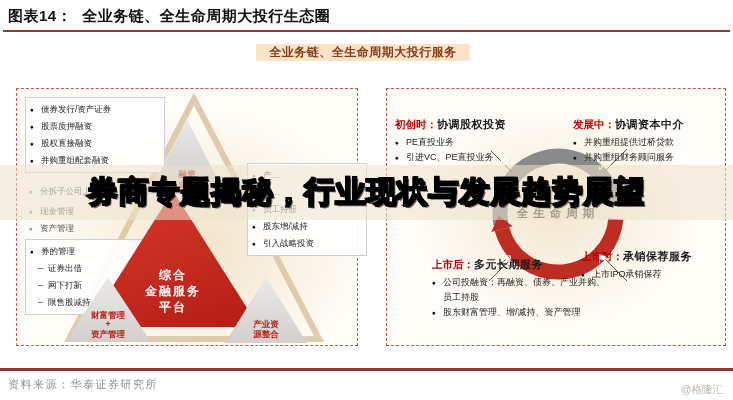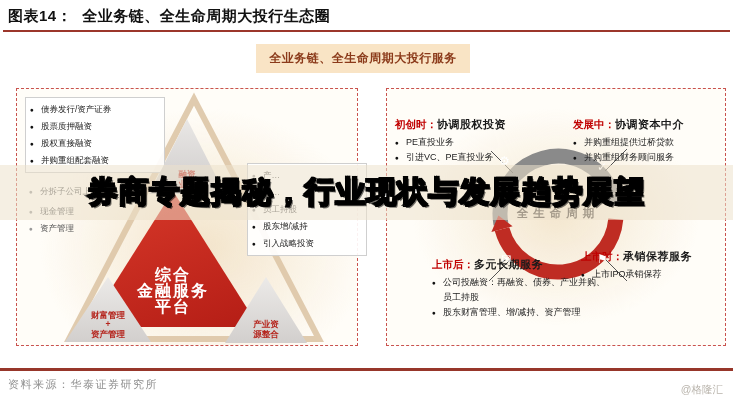--- a/index.html
+++ b/index.html
@@ -1,40 +1,40 @@
 <!DOCTYPE html>
 <html><head>
 <meta charset="utf-8">
 <style>
   html,body{margin:0;padding:0;background:#fff;}
   .page{position:relative;width:733px;height:400px;background:#fff;overflow:hidden;
         font-family:"Liberation Sans","DejaVu Sans",sans-serif;color:#111;}
   .fig-title{position:absolute;left:8px;top:7px;font-size:15px;font-weight:bold;letter-spacing:.5px;white-space:nowrap;}
   .fig-title .lbl{margin-right:10px;}
   .title-underline{position:absolute;left:3px;right:3px;top:30px;height:2px;background:#9c362b;}
-  .banner{position:absolute;left:256px;top:44px;width:214px;height:29px;background:#f9e4c5;
+  .banner{position:absolute;left:256px;top:44px;width:214px;height:17px;background:#f9e4c5;
           color:#8b3a1a;font-weight:bold;font-size:12px;display:flex;align-items:center;justify-content:center;
           letter-spacing:.5px;white-space:nowrap;}
   .panel{position:absolute;top:88px;height:256px;border:1px dashed #c9524e;}
   .panel.left{left:16px;width:340px;background:radial-gradient(ellipse at 55% 62%, #f3e4cb 0%, rgba(255,255,255,0) 62%),#fffdf8;}
   .panel.right{left:386px;width:338px;background:radial-gradient(ellipse at 50% 50%, #f4e7d0 0%, rgba(255,255,255,0) 60%),#fffdf8;}
   ul{list-style:none;margin:0;padding:0;}
   .list li{position:relative;padding-left:11px;font-size:8.5px;line-height:17px;color:#222;white-space:nowrap;overflow:hidden;}
   .list li::before{content:"●";position:absolute;left:0;top:0;font-size:6.5px;color:#111;}
   .list li.g::before{color:#9a9a9a;}
   .list li.g{color:#555;}
   .list li.dash{padding-left:18px;}
   .list li.dash::before{content:"–";font-size:9px;left:8px;color:#333;}
   .wbox{position:absolute;background:rgba(255,255,255,.92);border:1px solid #cfcfcf;padding:3px 4px;}
   .tri{position:absolute;display:flex;flex-direction:column;align-items:center;justify-content:flex-end;text-align:center;}
   .tri.shape{clip-path:polygon(50% 0,0 100%,100% 100%);}
   .tri-top{left:132px;top:30px;width:76px;height:70px;background:linear-gradient(#e9e7e5,#cfcccb);padding-bottom:5px;}
   .tri-top .tl{font-size:8.5px;font-weight:bold;color:#b5241c;line-height:10px;}
   .tri-red{left:70px;top:102px;width:172px;height:124px;background:linear-gradient(160deg,#d93a2b,#b41d15);padding-bottom:12px;}
-  .tri-red .tl{font-size:16px;font-weight:bold;color:#fff;letter-spacing:2px;line-height:16px;}
+  .tri-red .tl{font-size:12px;font-weight:bold;color:#fff;letter-spacing:2px;line-height:16px;}
   .tri-bl{left:48px;top:188px;width:86px;height:62px;background:linear-gradient(#eceae8,#d2cfcd);padding-bottom:3px;}
   .tri-br{left:208px;top:188px;width:82px;height:62px;background:linear-gradient(#eceae8,#d2cfcd);padding-bottom:4px;}
   .tri-bl .tl,.tri-br .tl{font-size:8.5px;font-weight:bold;color:#b5241c;line-height:9.5px;}
   .deco-svg,.cycle-svg{position:absolute;left:0;top:0;}
   .quad{position:absolute;font-size:9px;}
   .stage-line{white-space:nowrap;margin-bottom:3px;}
   .stage{color:#c00000;font-weight:bold;font-size:10.5px;}
   .qtitle{color:#1a1a1a;font-weight:bold;font-size:11px;letter-spacing:.5px;}
   .quad li{font-size:9px;line-height:15px;white-space:normal;overflow:visible;}
   .cycle-icon{position:absolute;color:#fff;font-size:12px;line-height:12px;z-index:5;}
@@ -77,20 +77,28 @@
 
     <ul class="list" style="position:absolute;left:12px;top:94px;">
       <li class="g">分拆子公司上市</li>
     </ul>
 
     <ul class="list" style="position:absolute;left:12px;top:114px;">
       <li class="g">现金管理</li>
       <li class="g">资产管理</li>
     </ul>
 
+    <div class="wbox" style="left:8px;top:150px;width:118px;">
+      <ul class="list">
+        <li>券的管理</li>
+        <li class="dash">证券出借</li>
+        <li class="dash">网下打新</li>
+        <li class="dash">限售股减持</li>
+      </ul>
+    </div>
 
     <div class="tri shape tri-top">
       <div class="tl">融资</div>
       <div class="tl">业务</div>
     </div>
     <div class="tri shape tri-red">
       <div class="tl">综合</div>
       <div class="tl">金融服务</div>
       <div class="tl">平台</div>
     </div>

